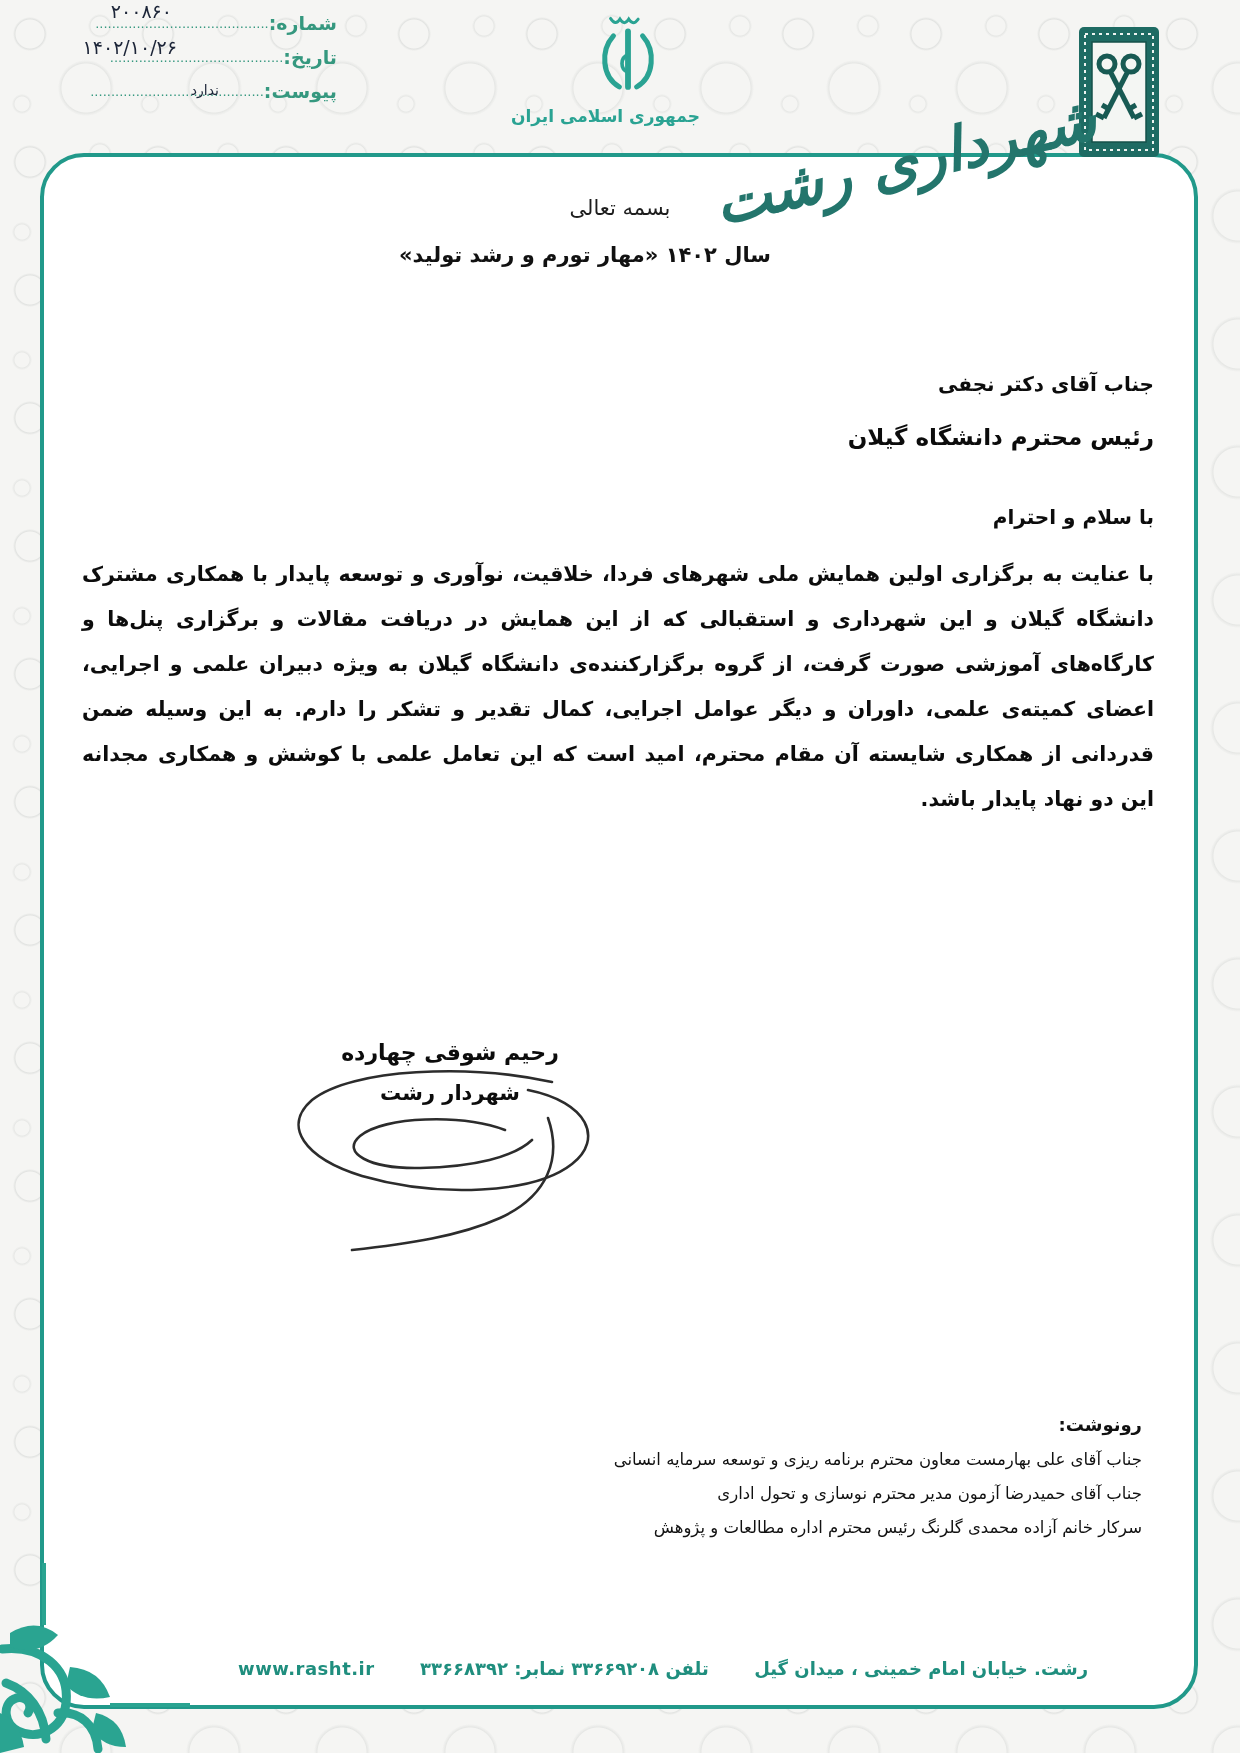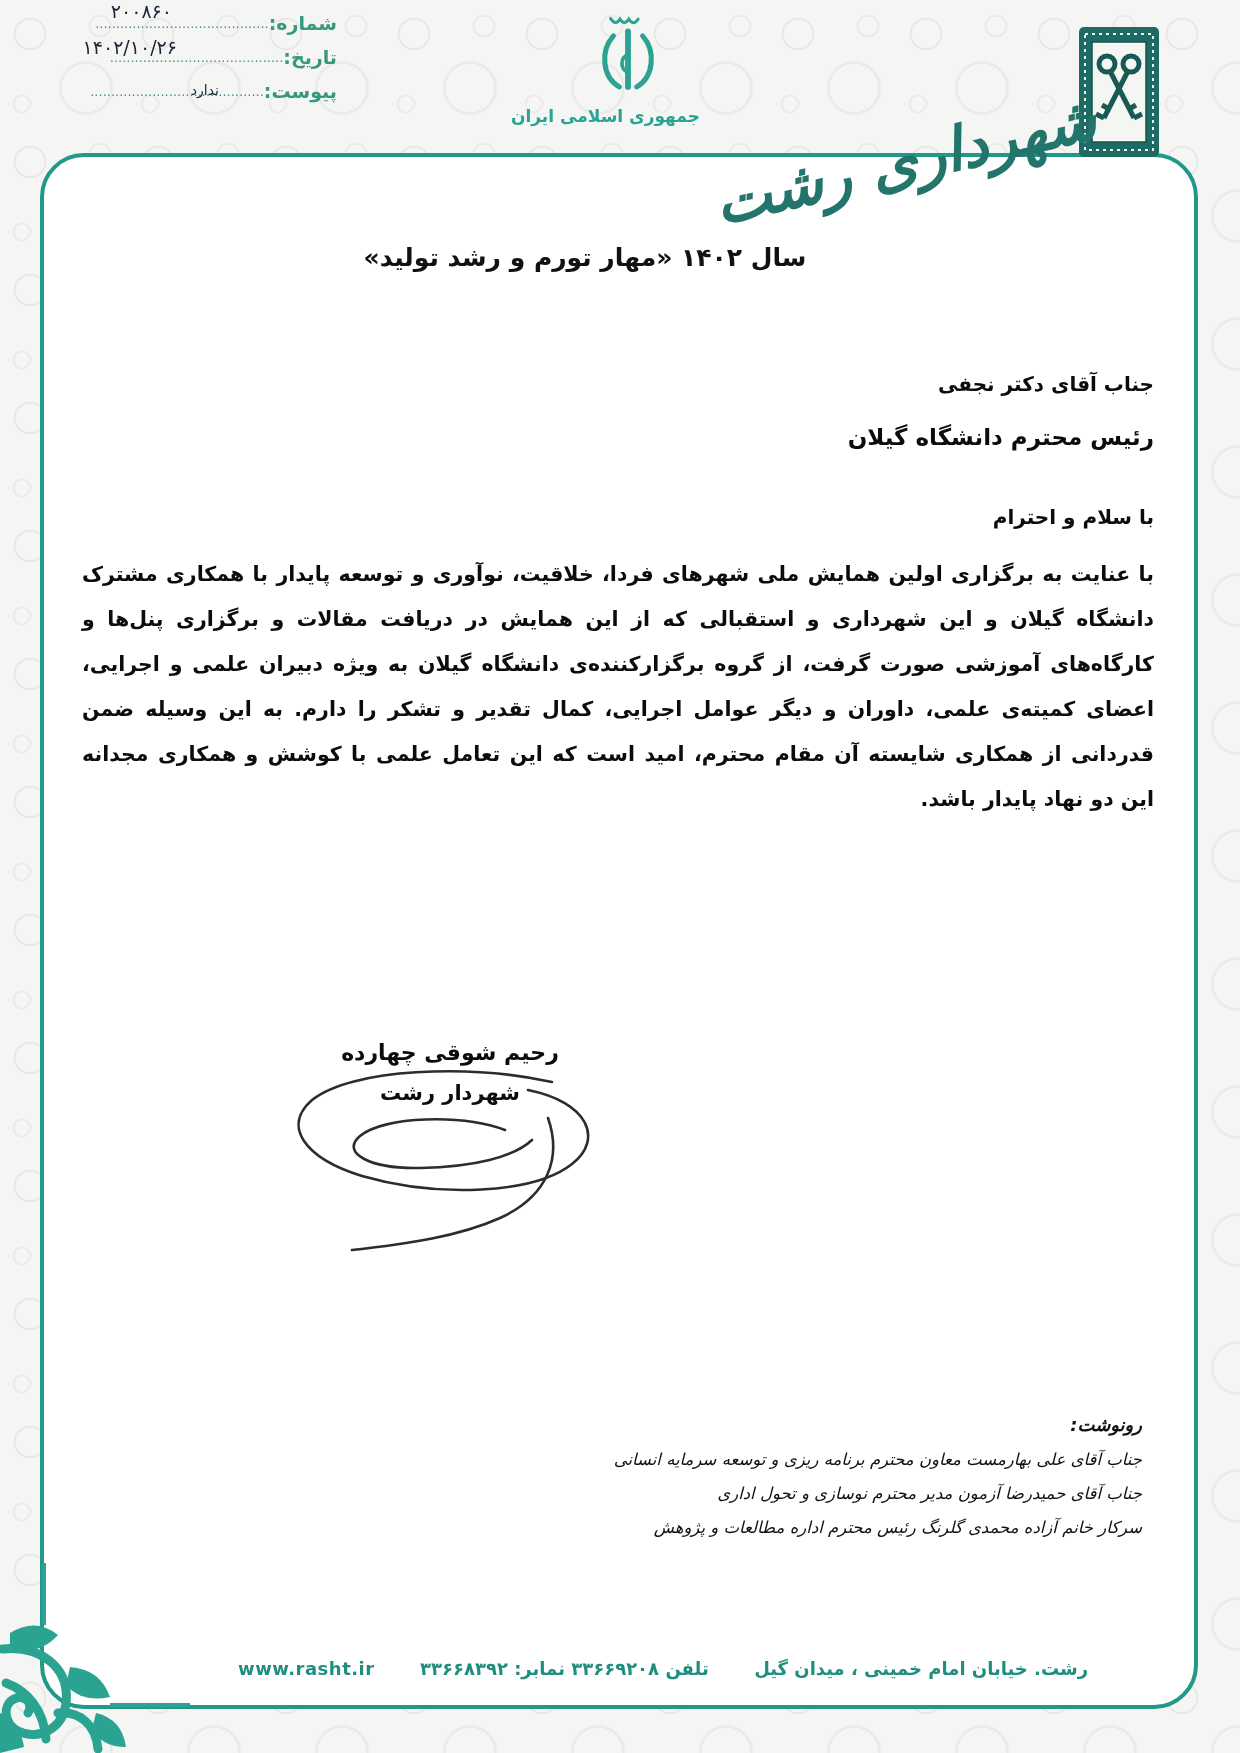--- a/index.html
+++ b/index.html
@@ -33,35 +33,35 @@
   
   .seal{position:absolute;left:1078px;top:26px;}
   .calligraphy{
     position:absolute;left:770px;top:84px;width:330px;height:150px;
     color:#23756c;font-size:60px;font-weight:bold;font-style:italic;
     text-align:center;line-height:140px;white-space:nowrap;
     transform:rotate(-13deg);z-index:6;
   }
   
   .besmele{position:absolute;left:0;top:196px;width:1240px;text-align:center;font-size:21px;color:#1d1d1d;z-index:5;}
-  .slogan{position:absolute;left:0;top:243px;width:1170px;text-align:center;font-size:25px;font-weight:bold;color:#111;z-index:5;}
+  .slogan{position:absolute;left:0;top:243px;width:1170px;text-align:center;font-size:21px;font-weight:bold;color:#111;z-index:5;}
   .recipient-name{position:absolute;right:86px;top:372px;font-size:20px;font-weight:bold;color:#0c0c0c;}
   .recipient-title{position:absolute;right:86px;top:424px;font-size:23px;font-weight:bold;color:#0c0c0c;}
   .salutation{position:absolute;right:86px;top:505px;font-size:20px;font-weight:bold;color:#0c0c0c;}
   .body-text{
     position:absolute;right:86px;top:552px;width:1072px;
     direction:rtl;text-align:justify;text-align-last:right;
     font-size:20.5px;font-weight:bold;color:#0c0c0c;line-height:45px;
   }
   .signer{position:absolute;left:300px;top:1040px;width:300px;text-align:center;z-index:4;}
   .signer-name{font-size:22px;font-weight:bold;color:#0c0c0c;}
   .signer-title{margin-top:16px;font-size:21px;font-weight:bold;color:#0c0c0c;}
   .signature-svg{position:absolute;left:270px;top:1055px;z-index:3;}
   
-  .cc{position:absolute;right:98px;top:1414px;direction:rtl;text-align:right;color:#111;font-style:italic;}
+  .cc{position:absolute;right:98px;top:1414px;direction:rtl;text-align:right;color:#111;}
   .cc-label{font-size:18px;font-weight:bold;margin-bottom:8px;}
   .cc-item{font-size:16.5px;line-height:34px;}
   
   .footer{position:absolute;left:0;top:1652px;width:1240px;height:40px;color:#1f8e7e;font-weight:bold;font-size:18px;direction:rtl;}
   .footer .address{position:absolute;right:152px;top:6px;}
   .footer .phones{position:absolute;left:420px;top:6px;direction:rtl;}
   .footer .site{position:absolute;left:238px;top:6px;direction:ltr;letter-spacing:.5px;}
   .ornament{position:absolute;left:0;bottom:0;z-index:7;}
 </style>
 </head>
@@ -114,20 +114,21 @@
         <circle cx="53" cy="38" r="8"></circle>
         <line x1="50" y1="45" x2="26" y2="92"></line>
         <line x1="26" y1="92" x2="18" y2="88"></line>
         <line x1="31" y1="83" x2="24" y2="79"></line>
       </g>
     </g>
   </svg>
 
   <div class="calligraphy">شهرداری رشت</div>
 
+  <div class="besmele">بسمه تعالی</div>
   <div class="slogan">سال ۱۴۰۲ «مهار تورم و رشد تولید»</div>
 
   <div class="recipient-name">جناب آقای دکتر نجفی</div>
   <div class="recipient-title">رئیس محترم دانشگاه گیلان</div>
 
   <div class="salutation">با سلام و احترام</div>
   <div class="body-text">با عنایت به برگزاری اولین همایش ملی شهرهای فردا، خلاقیت، نوآوری و توسعه پایدار با همکاری مشترک دانشگاه گیلان و این شهرداری و استقبالی که از این همایش در دریافت مقالات و برگزاری پنل‌ها و کارگاه‌های آموزشی صورت گرفت، از گروه برگزارکننده‌ی دانشگاه گیلان به ویژه دبیران علمی و اجرایی، اعضای کمیته‌ی علمی، داوران و دیگر عوامل اجرایی، کمال تقدیر و تشکر را دارم.  به این وسیله ضمن قدردانی از همکاری شایسته آن مقام محترم، امید است که این تعامل علمی با کوشش و همکاری مجدانه این دو نهاد پایدار باشد.</div>
 
   <div class="signer">
     <div class="signer-name">رحیم شوقی چهارده</div>

